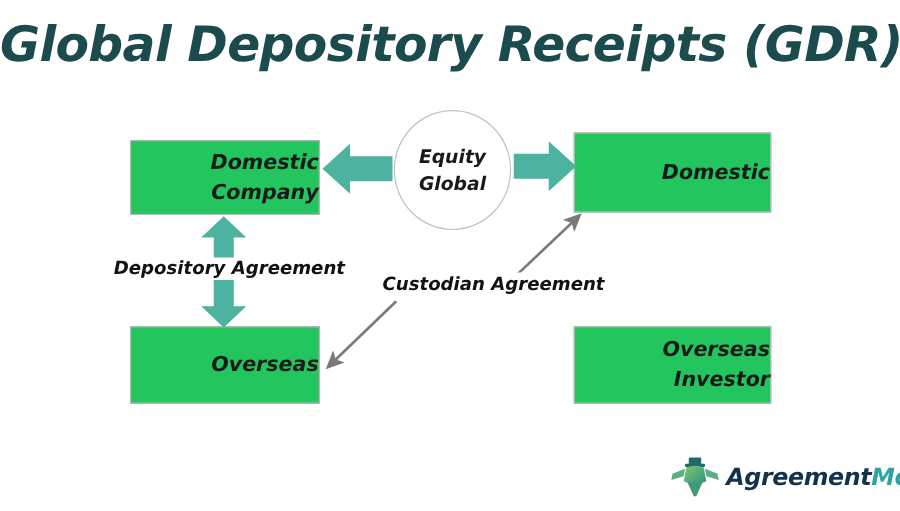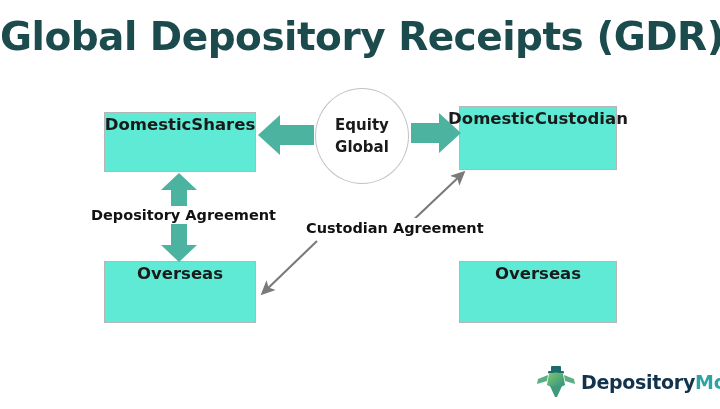--- a/index.html
+++ b/index.html
@@ -11,20 +11,21 @@
     height: 409px;
     background: #ffffff;
     font-family: "Liberation Sans", sans-serif;
     overflow: hidden;
   }
   #canvas {
     position: relative;
     width: 720px;
     height: 409px;
     background: #ffffff;
+    font-style: italic;
   }
 
   
   .title {
     position: absolute;
     left: 0;
     top: 14px;
     width: 720px;
     text-align: center;
     font-size: 39px;
@@ -32,25 +33,25 @@
     letter-spacing: -0.5px;
     color: #1b4b4c;
     font-family: "DejaVu Sans", sans-serif;
     white-space: nowrap;
   }
 
   
   .node-box {
     position: absolute;
     box-sizing: border-box;
-    background: #5eead4;
+    background: #22c55e;
     border: 1.5px solid #b6b6b6;
     display: flex;
-    flex-direction: row;
-    align-items: flex-start;
+    flex-direction: column;
+    align-items: flex-end;
     justify-content: center;
     color: #1a1a1a;
     font-family: "DejaVu Sans", sans-serif;
     font-weight: bold;
     font-size: 16.5px;
     line-height: 1.45;
     text-align: center;
   }
   .node-box .l1, .node-box .l2 { display: block; }
 
@@ -143,39 +144,39 @@
 </style>
 </head>
 <body>
 
 <div id="canvas">
 
   <div class="title">Global Depository Receipts (GDR)</div>
 
   <div class="node-box" id="box-domestic-company">
     <span class="l1">Domestic</span>
-    <span class="l2">Shares</span>
+    <span class="l2">Company</span>
   </div>
 
   <div id="circle-equity-shares">
     <span class="l1">Equity</span>
     <span class="l2">Global</span>
   </div>
 
   <div class="node-box" id="box-domestic-custodian">
     <span class="l1">Domestic</span>
-    <span class="l2">Custodian</span>
   </div>
 
   <div class="node-box" id="box-overseas-depository">
     <span class="l1">Overseas</span>
   </div>
 
   <div class="node-box" id="box-overseas-investor">
     <span class="l1">Overseas</span>
+    <span class="l2">Investor</span>
   </div>
 
   <svg class="arrow-svg" id="arrow-left-equity" viewBox="0 0 56 46">
     <polygon points="0,23 22,3 22,13 56,13 56,33 22,33 22,43" fill="#4cb3a0"></polygon>
   </svg>
 
   <svg class="arrow-svg" id="arrow-right-equity" viewBox="0 0 50 46">
     <polygon points="50,23 28,3 28,13 0,13 0,33 28,33 28,43" fill="#4cb3a0"></polygon>
   </svg>
 
@@ -219,17 +220,17 @@
       <rect x="13" y="8" width="16" height="2.5" rx="1" fill="#1e6b6e"></rect>
 
       <path d="M14,11 Q21,8 28,11 L30,22 Q21,27 12,22 Z" fill="url(#lg)"></path>
 
       <path d="M13,12 L3,16 L2,21 L12,18 Z" fill="#5bb083"></path>
       <path d="M29,12 L39,16 L40,21 L30,18 Z" fill="#5bb083"></path>
 
       <path d="M15,23 L27,23 L22,34 L20,34 Z" fill="#3f9a7a"></path>
     </svg>
     <div id="logo-text">
-      <span class="wall">Depository</span><span class="mojo">Mojo</span>
+      <span class="wall">Agreement</span><span class="mojo">Mojo</span>
     </div>
   </div>
 
 </div>
 
 </body></html>

